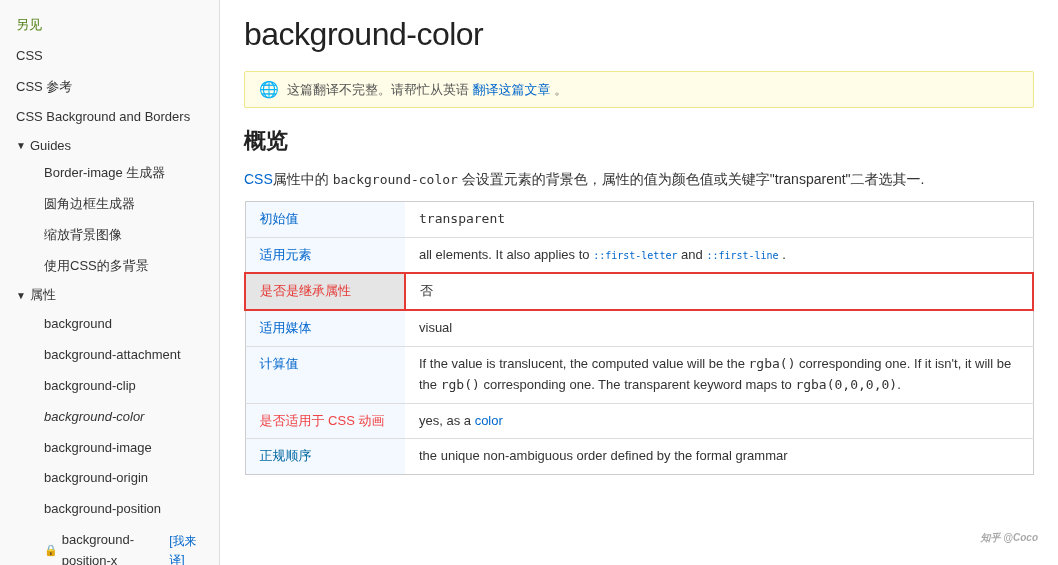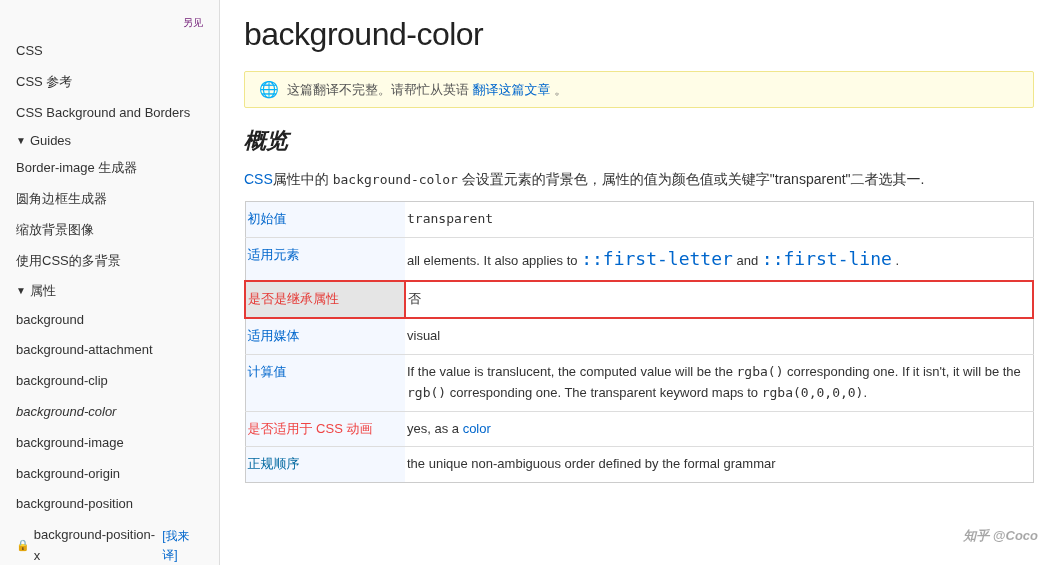--- a/index.html
+++ b/index.html
@@ -34,28 +34,28 @@
       padding: 5px 16px;
       font-size: 13px;
       color: #333;
       display: flex;
       align-items: center;
       gap: 4px;
       cursor: pointer;
     }
     .sidebar-section-header .triangle { font-size: 10px; }
     .sidebar-indent {
+      padding-left: 28px;
     }
     .sidebar-top-item {
       padding: 5px 16px;
-      font-size: 10px;
-      color: #701a75;
+      font-size: 13px;
+      color: #4d7c0f;
       cursor: pointer;
       line-height: 1.6;
-      text-align: right;
     }
     .sidebar-plain {
       padding: 5px 16px;
       font-size: 13px;
       color: #333;
       line-height: 1.6;
     }
     .sidebar-lock-item {
       padding: 5px 16px;
       font-size: 13px;
@@ -94,42 +94,41 @@
       border-radius: 2px;
     }
     .translation-notice .globe-icon { font-size: 16px; }
     .translation-notice a { color: #0066cc; text-decoration: underline; cursor: pointer; text-align: center; }
     
     .section-heading {
       font-size: 22px;
       font-weight: bold;
       color: #222;
       margin-bottom: 12px;
-      font-style: italic;
     }
     
     .overview-text {
       font-size: 14px;
       color: #333;
       margin-bottom: 10px;
       line-height: 1.6;
     }
     .overview-text a { color: #0066cc; text-decoration: none; }
     
     .prop-table {
       border: 1px solid #ccc;
       border-collapse: collapse;
       width: 100%;
       font-size: 13px;
       background: #fff;
     }
     .prop-table tr { border-bottom: 1px solid #ddd; }
     .prop-table tr:last-child { border-bottom: none; }
     .prop-table td {
-      padding: 7px 2px;
+      padding: 7px 14px;
       vertical-align: top;
       line-height: 1.6;
     }
     .prop-table td:first-child {
       width: 160px;
       min-width: 140px;
       color: #0066cc;
       background: #f4f8ff;
       white-space: nowrap;
     }
@@ -145,31 +144,31 @@
       background: #fff;
     }
     .inline-code {
       font-family: monospace;
       color: #333;
       font-size: 13px;
     }
     .link-code {
       font-family: monospace;
       color: #0066cc;
-      font-size: 18px;
+      font-size: 10px;
       text-decoration: none;
     }
     a.text-link { color: #0066cc; text-decoration: none; }
 
     
     .watermark {
       position: fixed;
       bottom: 20px;
       right: 20px;
-      font-size: 13px;
+      font-size: 10px;
       color: rgba(0,0,0,0.35);
       pointer-events: none;
       font-style: italic;
       z-index: 100;
     }
     .watermark span { font-weight: bold; }
   </style>
 </head>
 <body>
 

